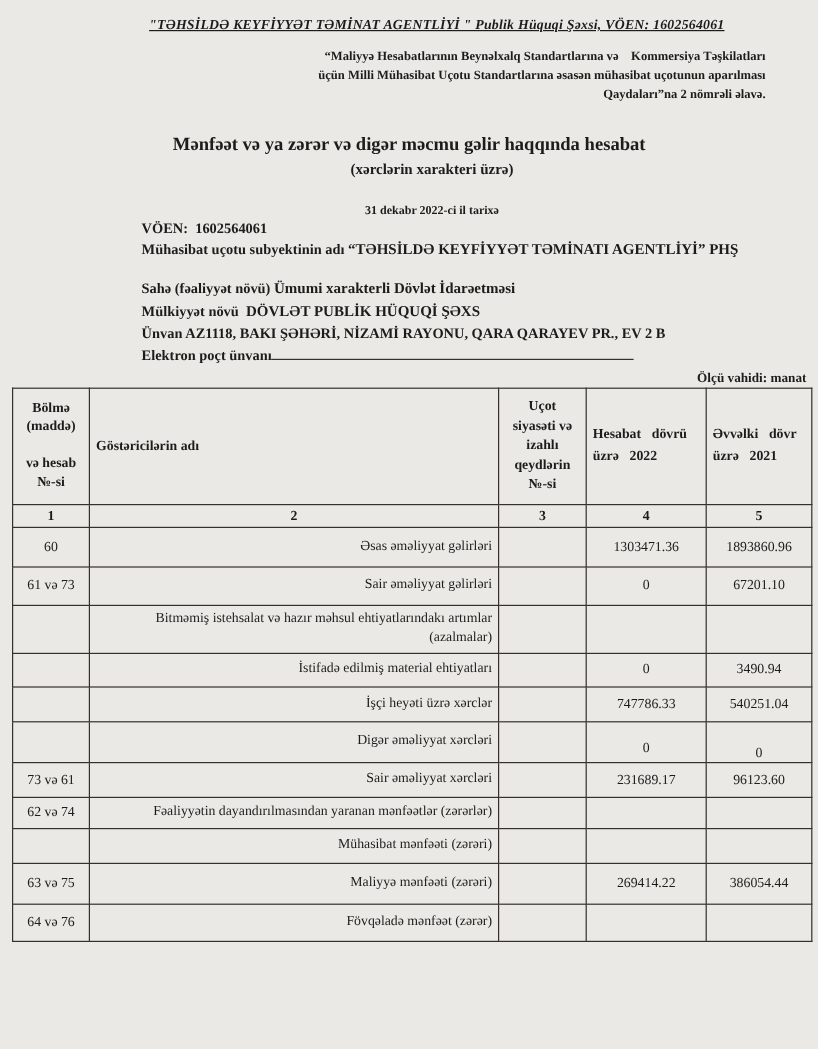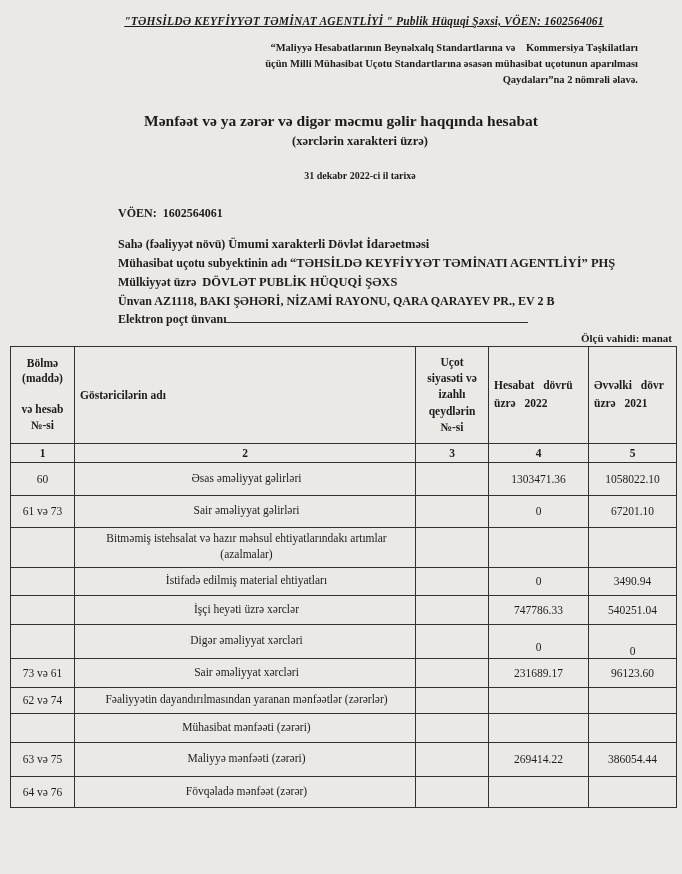--- a/index.html
+++ b/index.html
@@ -45,21 +45,20 @@
   }
   .doc-date{
     margin-top:21px;
     padding-left:38px;
     text-align:center;
     font-weight:bold;
     font-size:10px;
   }
   .info{
     margin-left:118px;
-    margin-top:23px;
     font-weight:bold;
     font-size:12px;
   }
   .info-line{line-height:1.5;}
   .info-line .caps-val{font-size:12.5px;}
   .gap-before{margin-top:13px;}
   .email-underline{
     display:inline-block;
     width:302px;
     border-bottom:1.5px solid #33302c;
@@ -108,21 +107,21 @@
   tbody tr:nth-child(6){height:32px;}
   tbody tr:nth-child(7){height:29px;}
   tbody tr:nth-child(8){height:26px;}
   tbody tr:nth-child(9){height:29px;}
   tbody tr:nth-child(10){height:34px;}
   tbody tr:nth-child(11){height:31px;}
   tbody tr:nth-child(12){height:32px;}
   tbody tr:nth-child(13){height:27px;}
   tbody td{vertical-align:middle;}
   tbody td:nth-child(1){text-align:center;}
-  tbody td:nth-child(2){text-align:center;padding-left:8px;line-height:1.35;}
+  tbody td:nth-child(2){text-align:right;padding-left:8px;line-height:1.35;}
   tbody td:nth-child(3){text-align:center;}
   tbody td:nth-child(4),tbody td:nth-child(5){text-align:center;}
   
   tbody tr:nth-child(6) td:nth-child(5){vertical-align:top;padding-top:20px;}
   tbody tr:nth-child(6) td:nth-child(4){vertical-align:bottom;padding-bottom:5px;}
 </style>
 </head>
 <body>
 
 <div class="org-line">
@@ -135,30 +134,30 @@
 
 <div class="doc-title">Mənfəət və ya zərər və digər məcmu gəlir haqqında hesabat</div>
 <div class="doc-subtitle">(xərclərin xarakteri üzrə)</div>
 <div class="doc-date">31 dekabr 2022-ci il tarixə</div>
 
 <div class="info">
   <div class="info-line">
     <span>VÖEN:</span>&nbsp;
     <span>1602564061</span>
   </div>
+  <div class="info-line">
+    <span>Mühasibat uçotu subyektinin adı</span>
+    <span class="caps-val">“TƏHSİLDƏ KEYFİYYƏT TƏMİNATI AGENTLİYİ” PHŞ</span>
+  </div>
   <div class="info-line gap-before">
     <span>Sahə (fəaliyyət növü)</span>
     <span class="caps-val">Ümumi xarakterli Dövlət İdarəetməsi</span>
   </div>
   <div class="info-line">
-    <span>Mühasibat uçotu subyektinin adı</span>
-    <span class="caps-val">“TƏHSİLDƏ KEYFİYYƏT TƏMİNATI AGENTLİYİ” PHŞ</span>
-  </div>
-  <div class="info-line">
-    <span>Mülkiyyət üzrə</span>&nbsp;
+    <span>Mülkiyyət növü</span>&nbsp;
     <span class="caps-val">DÖVLƏT PUBLİK HÜQUQİ ŞƏXS</span>
   </div>
   <div class="info-line">
     <span>Ünvan</span>
     <span>AZ1118, BAKI ŞƏHƏRİ, NİZAMİ RAYONU,  QARA QARAYEV PR., EV 2 B</span>
   </div>
   <div class="info-line">
     <span>Elektron poçt ünvanı</span><span class="email-underline"></span>
   </div>
 </div>
@@ -198,21 +197,21 @@
       <th>4</th>
       <th>5</th>
     </tr>
   </thead>
   <tbody>
       <tr>
         <td>60</td>
         <td>Əsas əməliyyat gəlirləri</td>
         <td></td>
         <td>1303471.36</td>
-        <td>1058022.10</td>
+        <td>1893860.96</td>
       </tr>
       <tr>
         <td>61 və 73</td>
         <td>Sair əməliyyat gəlirləri</td>
         <td></td>
         <td>0</td>
         <td>67201.10</td>
       </tr>
       <tr>
         <td></td>

